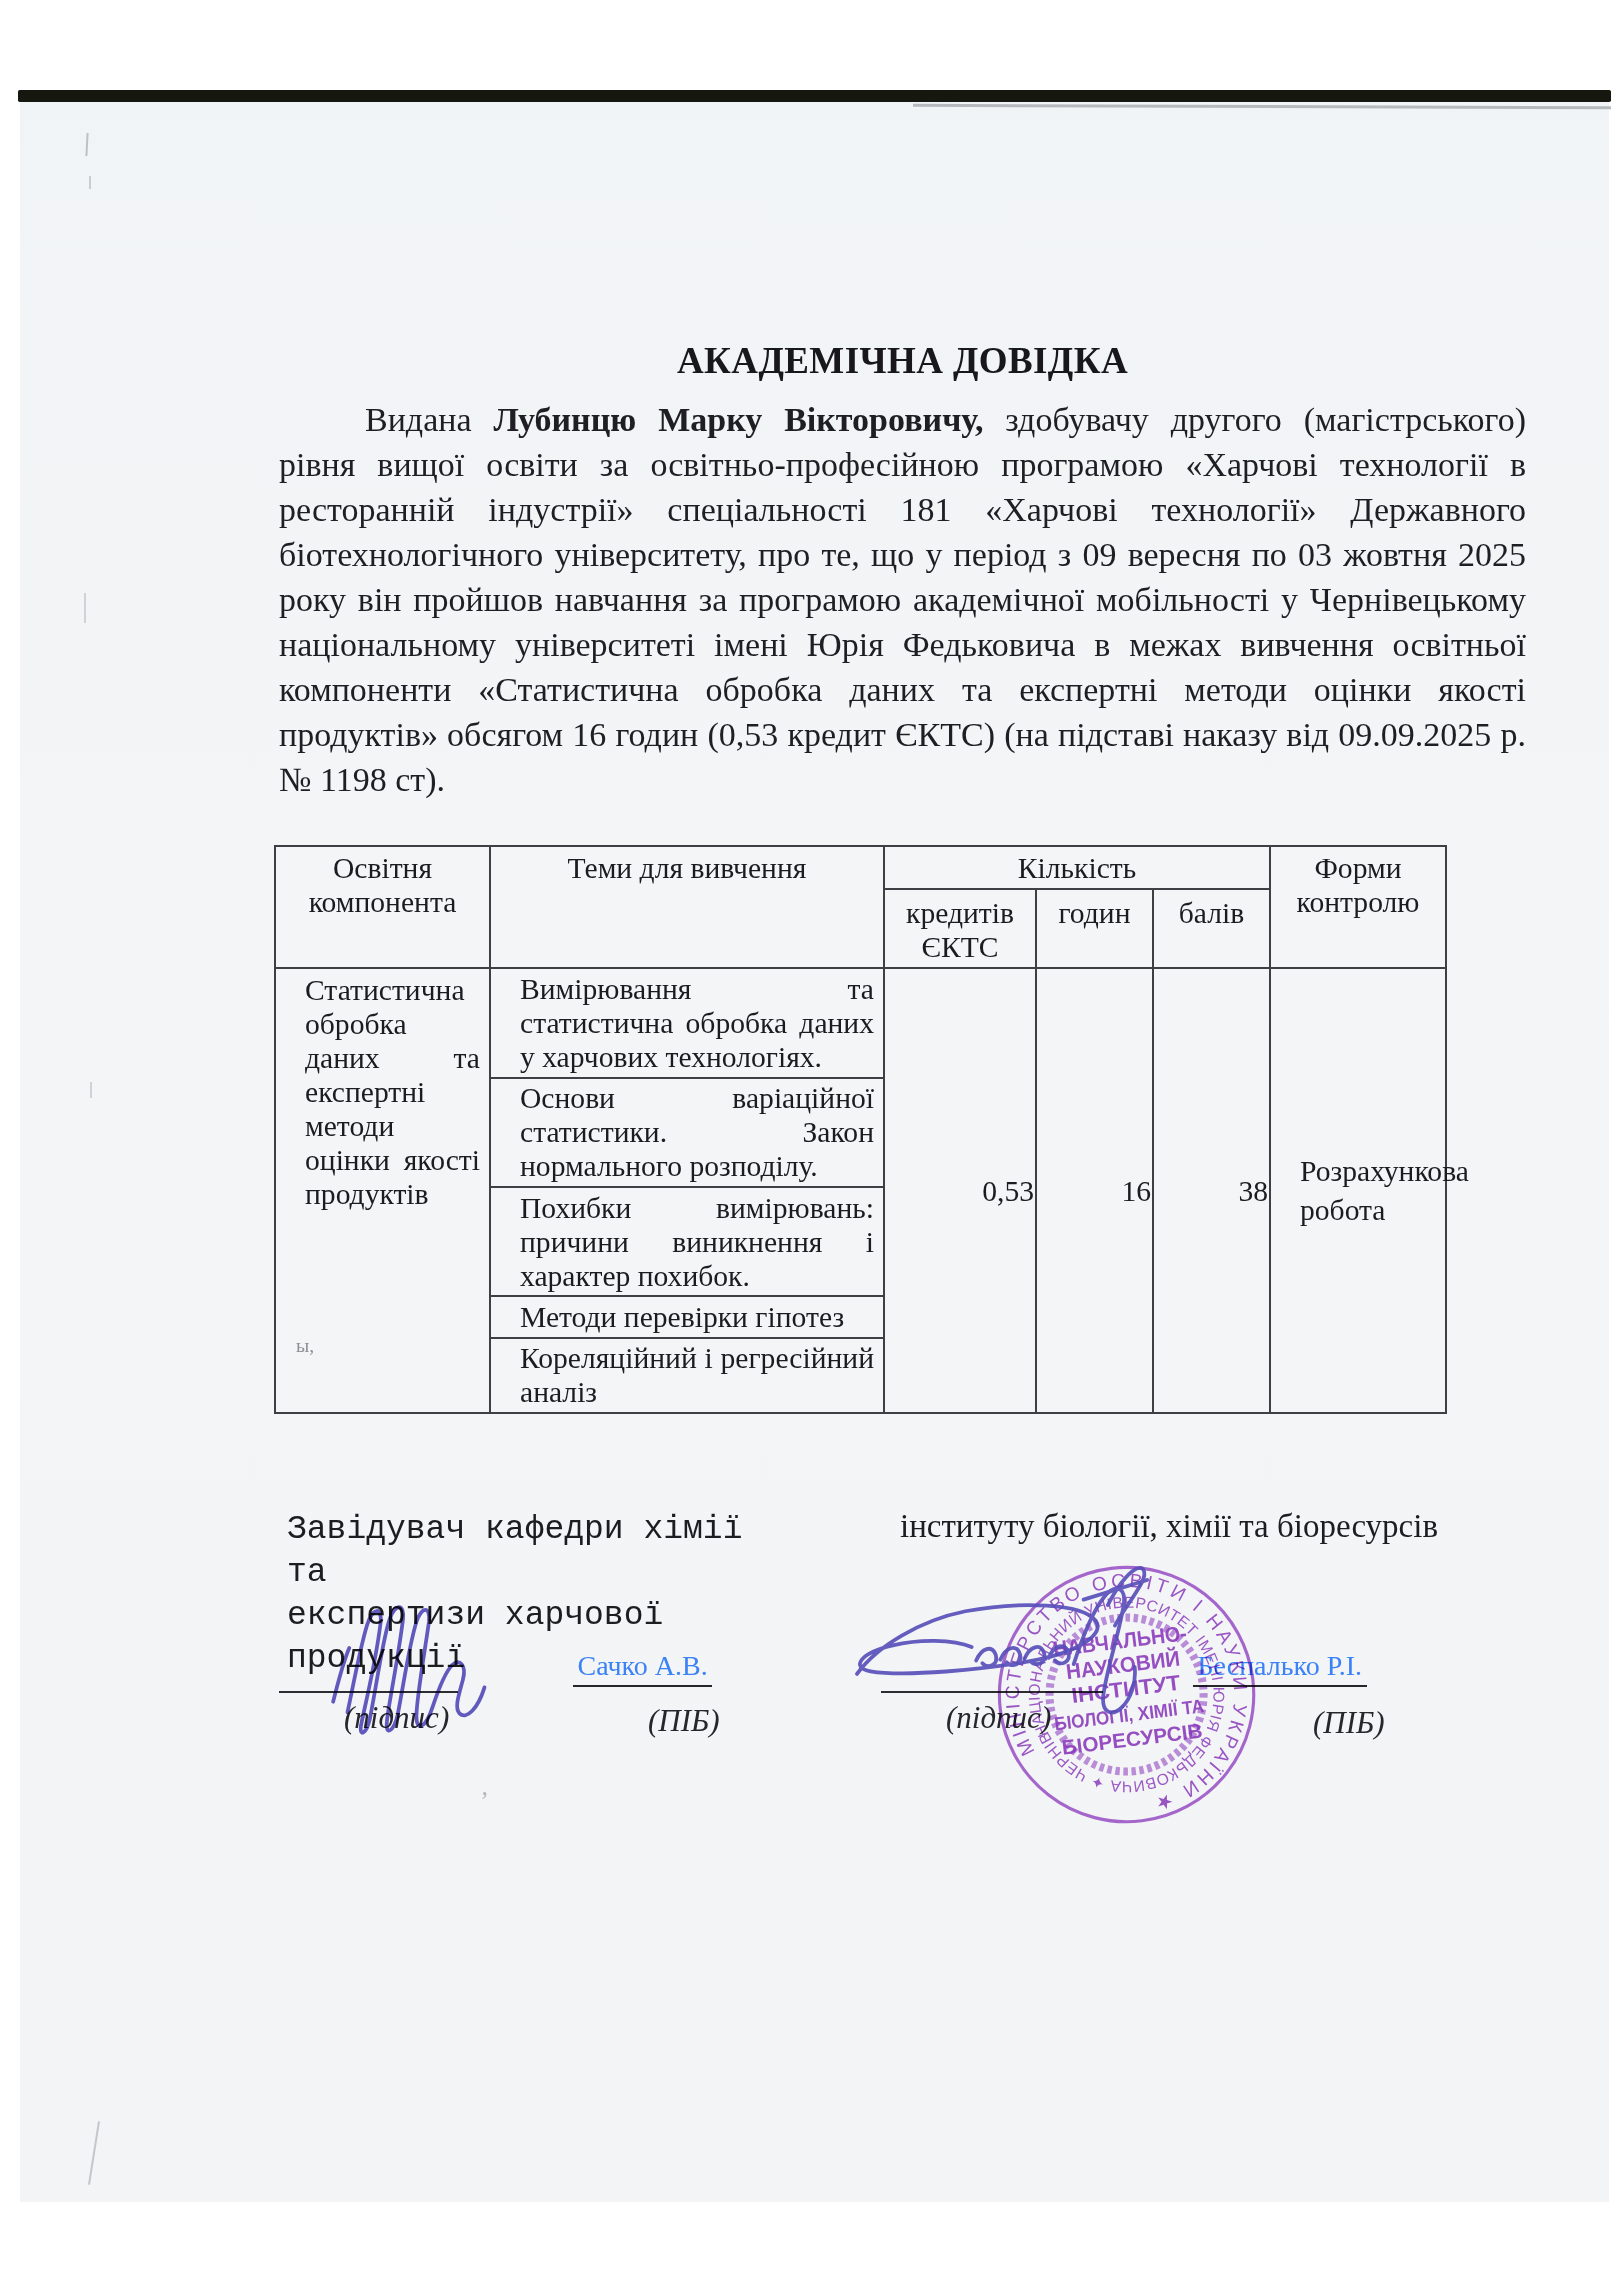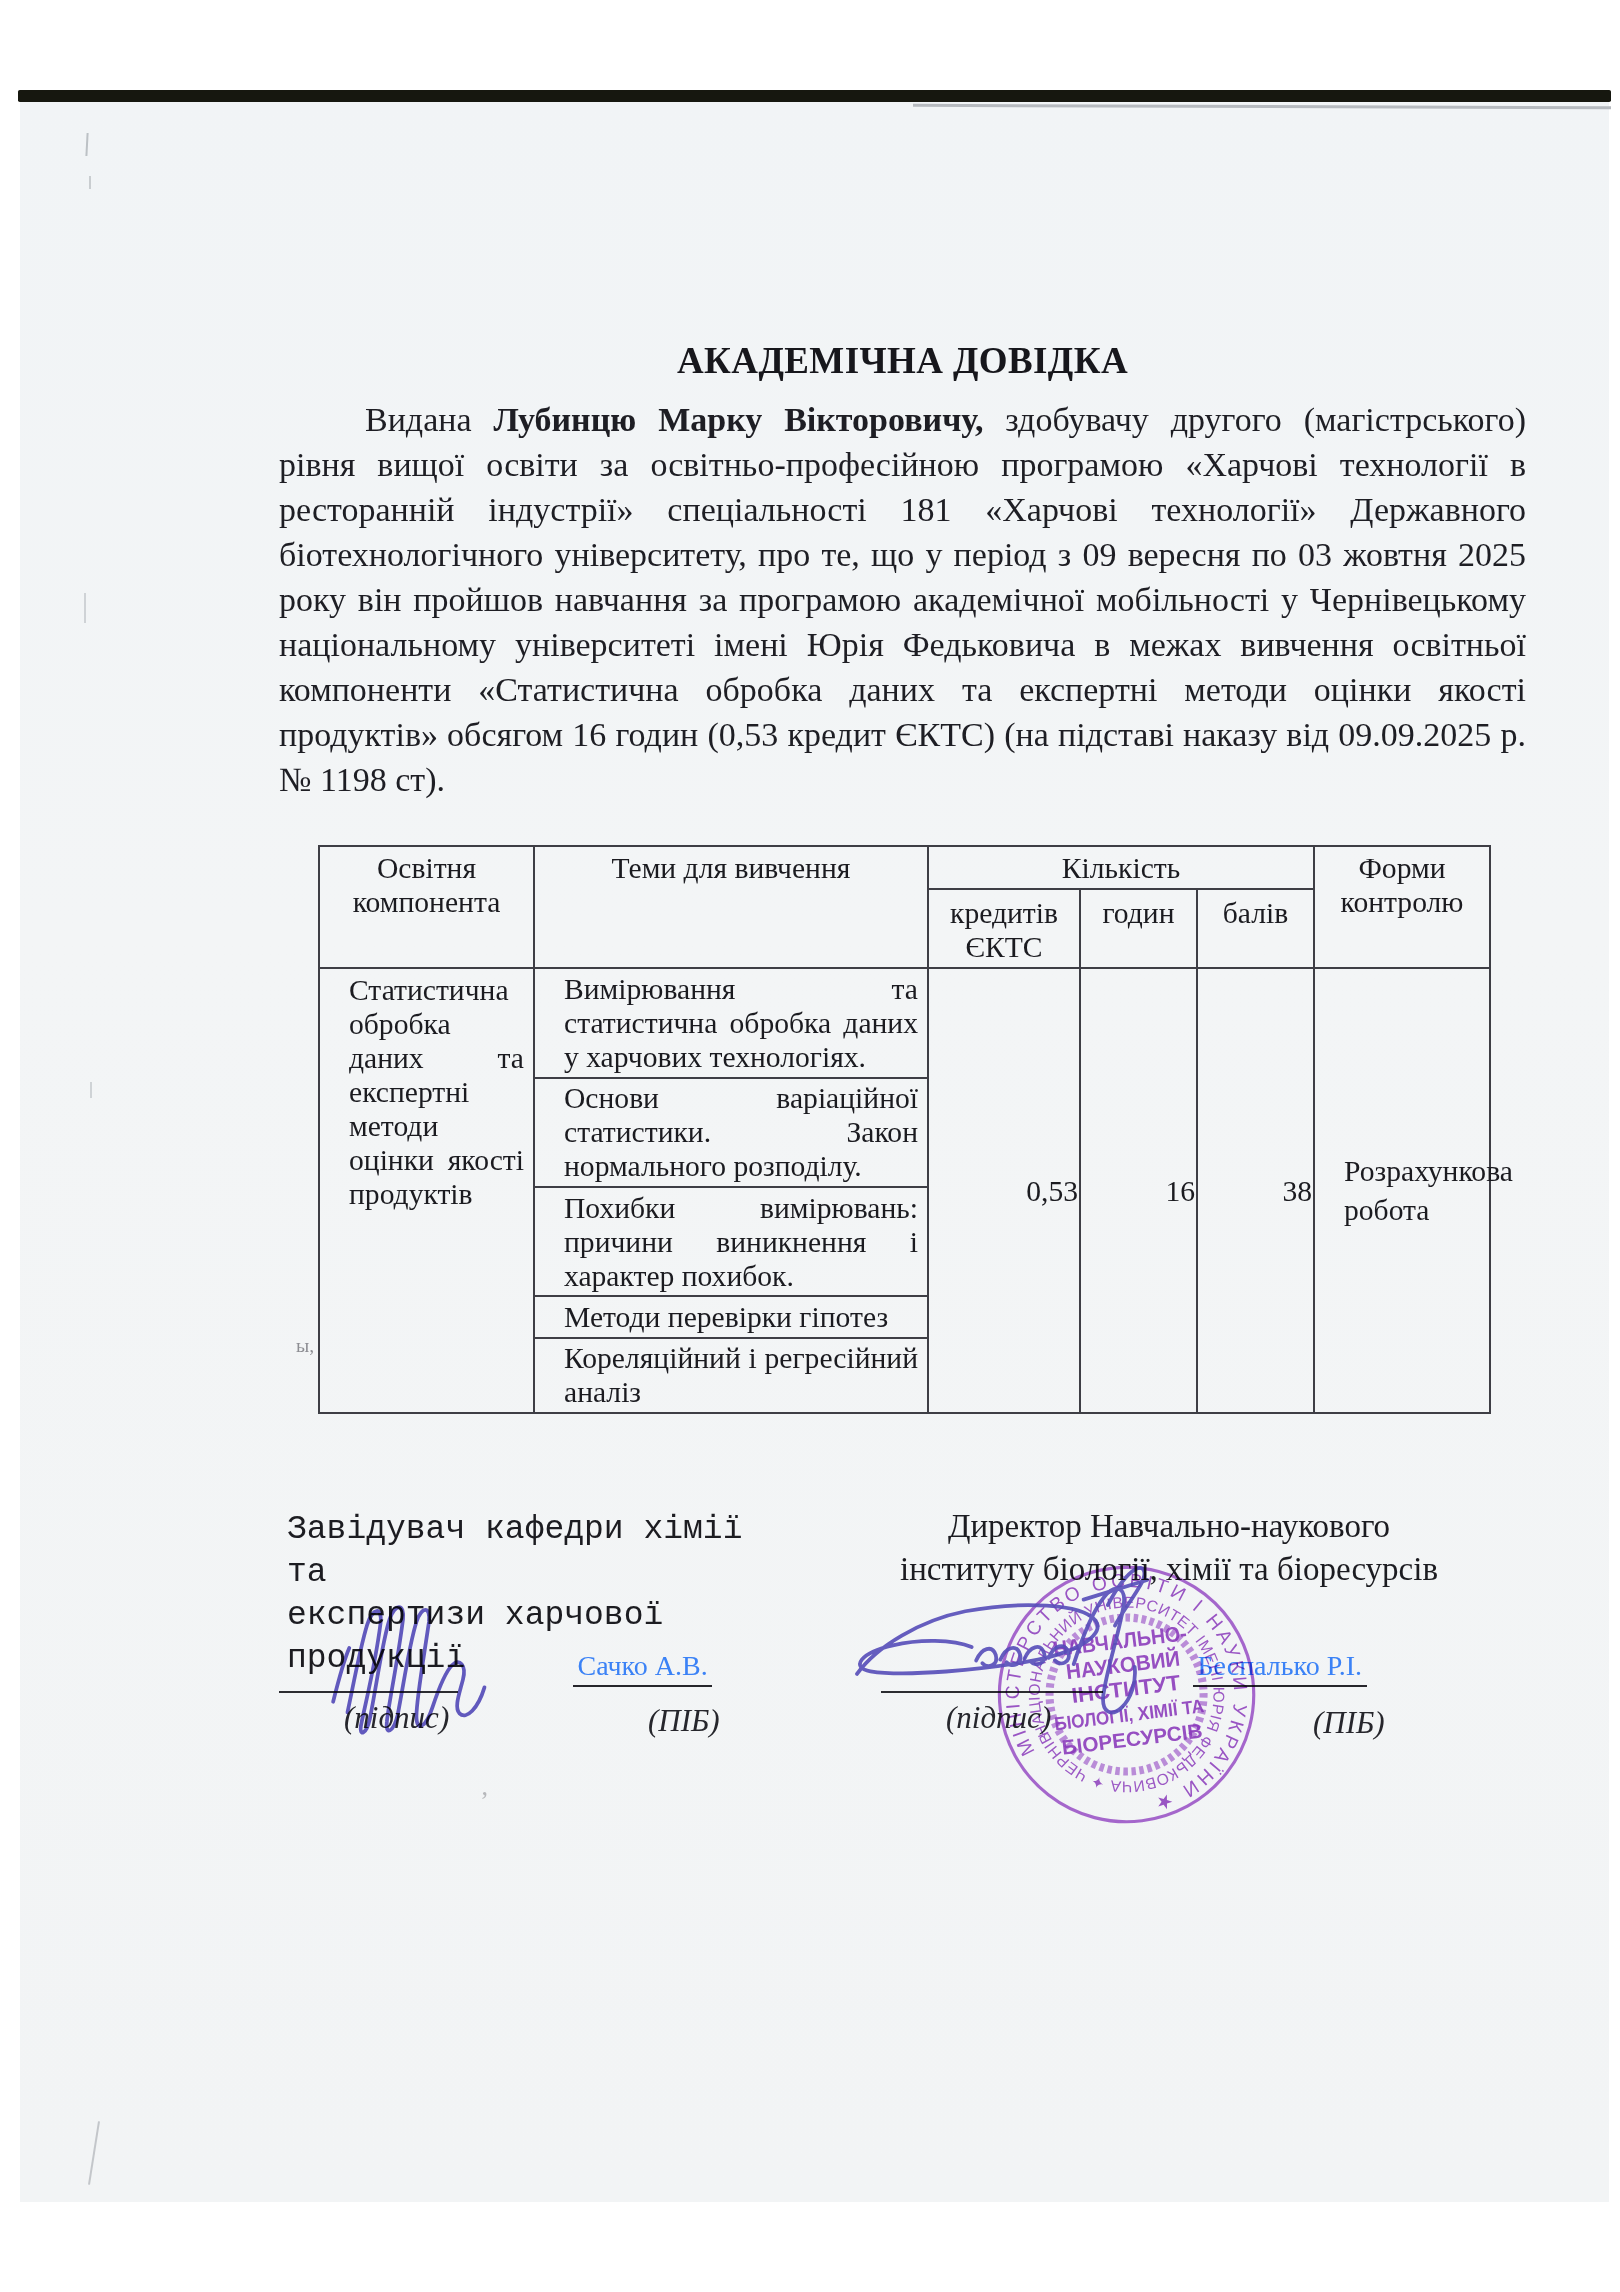--- a/index.html
+++ b/index.html
@@ -17,21 +17,21 @@
 
   .title { position:absolute; left:279px; top:339px; width:1247px; text-align:center;
            font-size:37px; font-weight:bold; letter-spacing:0.4px; color:#17171c; }
 
   .para { position:absolute; left:279px; top:397px; width:1247px; font-size:34px;
           line-height:45px; text-align:justify; text-indent:86px; color:#1e1e24; }
   .para b { font-weight:bold; }
 
   table.cert { position:absolute; left:274px; top:845px; width:1171px;
                border-collapse:collapse; font-size:29.6px; line-height:34px; color:#1b1b20;
-               table-layout:fixed;margin-left:44px; }
+               table-layout:fixed; }
   table.cert th, table.cert td { border:2.7px solid #3e3e45; font-weight:normal;padding-left:29px; }
   table.cert th { text-align:center; vertical-align:top; padding:3.6px 5.4px; }
   th.qty-head { height:38px; vertical-align:middle; }
   tr.subhead th { height:77px; padding-top:5.4px; }
   td.component { text-align:justify; vertical-align:top; padding:3.6px 9px 3.6px 10.7px; }
   td.topic { text-align:justify; vertical-align:top; padding:2.7px 9px 2.7px 10.7px; }
   td.topic.short { text-align:left; }
   td.num { text-align:right; vertical-align:middle; }
   td.control { text-align:left; vertical-align:middle; padding-left:12.5px; line-height:39px; }
 
@@ -126,21 +126,20 @@
       <td class="topic">Кореляційний і регресійний аналіз</td>
     </tr>
   </tbody>
 </table>
 
 <div class="role-left">
   <div>Завідувач кафедри хімії та</div>
   <div>експертизи харчової продукції</div>
 </div>
 <div class="role-right">
-  <div>Директор Навчально-наукового</div>
   <div>інституту біології, хімії та біоресурсів</div>
 </div>
 
 <div class="sig-line sig-line-left"></div>
 <div class="sig-line sig-line-right"></div>
 
 <div class="sig-name sig-name-left">Сачко А.В.</div>
 <div class="sig-name sig-name-right">Беспалько Р.І.</div>
 
 <div class="caption cap-sig-left">(підпис)</div>

